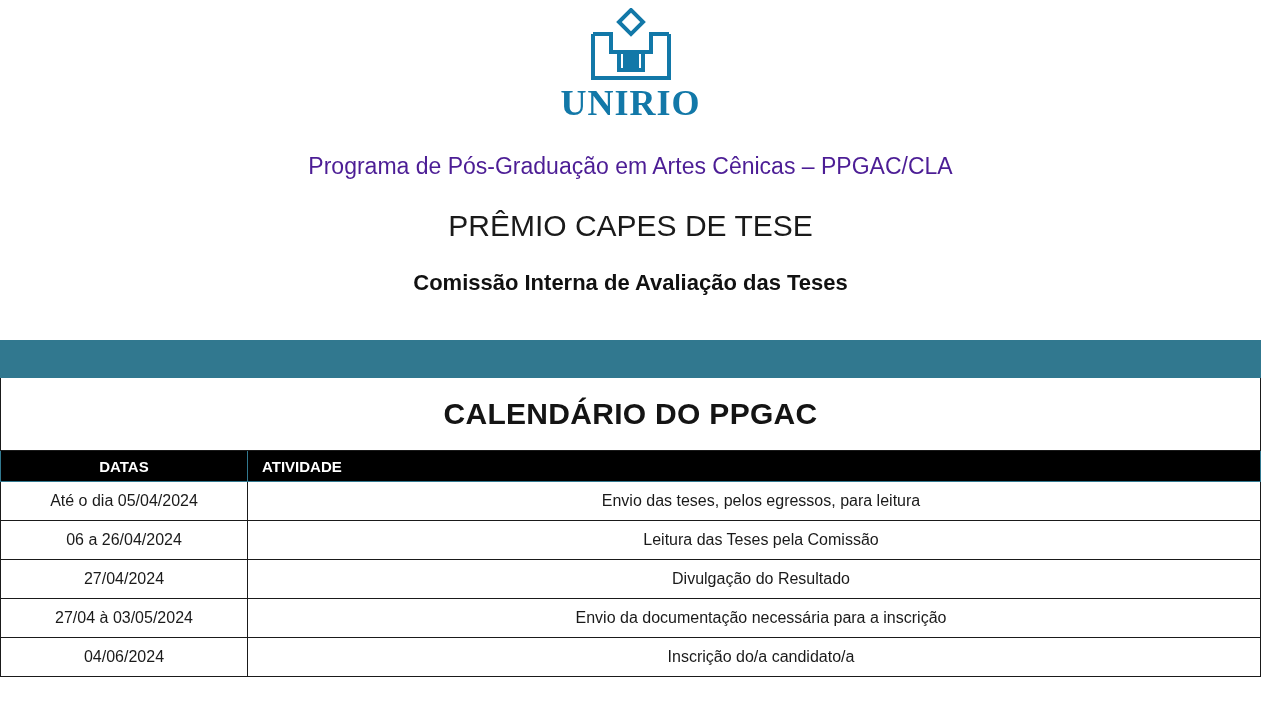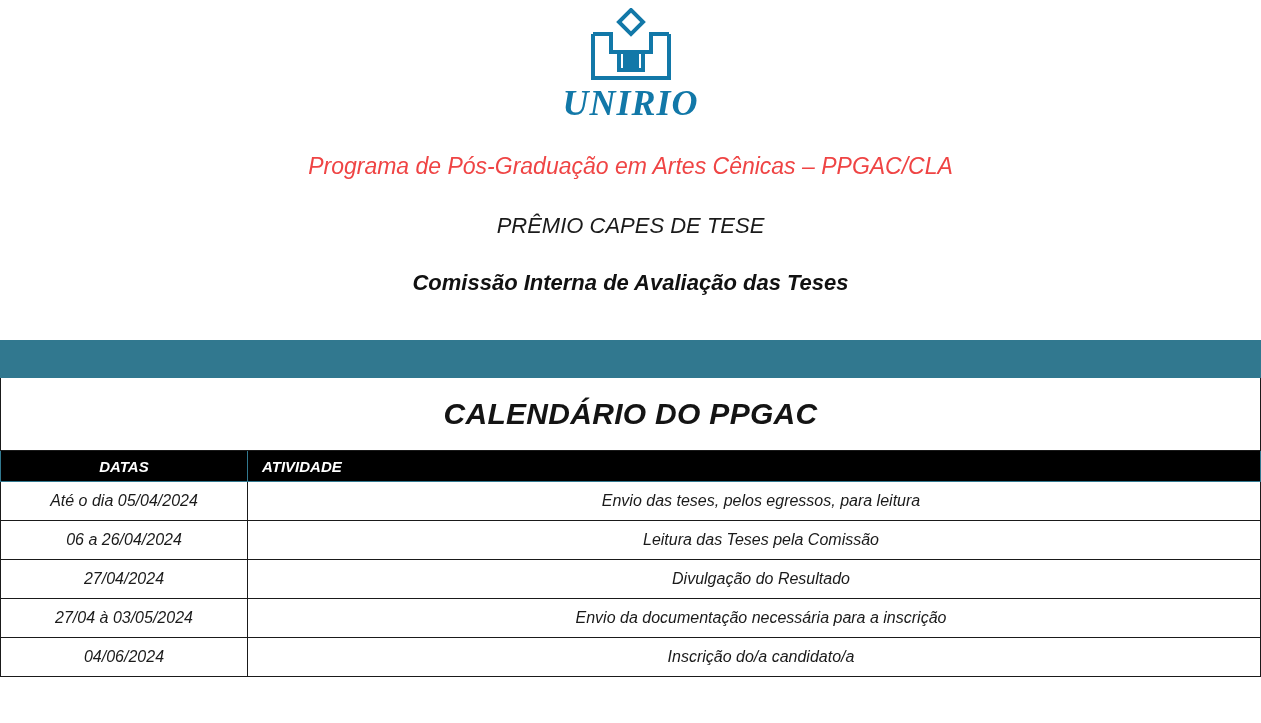--- a/index.html
+++ b/index.html
@@ -11,21 +11,20 @@
     height: 723px;
     background: #ffffff;
     font-family: "Liberation Sans", sans-serif;
     color: #000000;
     overflow: hidden;
   }
   .page {
     width: 1261px;
     height: 723px;
     position: relative;
-    font-style: italic;
   }
   
   .logo-block {
     width: 100%;
     text-align: center;
     padding-top: 8px;
   }
   .logo-mark {
     display: block;
     margin: 0 auto;
@@ -46,24 +45,24 @@
     margin-top: 26px;
   }
   .h-line1 {
     font-size: 25px;
     line-height: 34px;
     color: #1a1a1a;
   }
   .h-line2 {
     font-size: 23px;
     line-height: 32px;
-    color: #ef4444;
+    color: #4c1d95;
   }
   .h-line3 {
-    font-size: 22px;
+    font-size: 30px;
     line-height: 32px;
     margin-top: 28px;
     color: #1a1a1a;
   }
   .h-line4 {
     font-size: 22px;
     line-height: 30px;
     margin-top: 26px;
     font-weight: bold;
     color: #111111;

